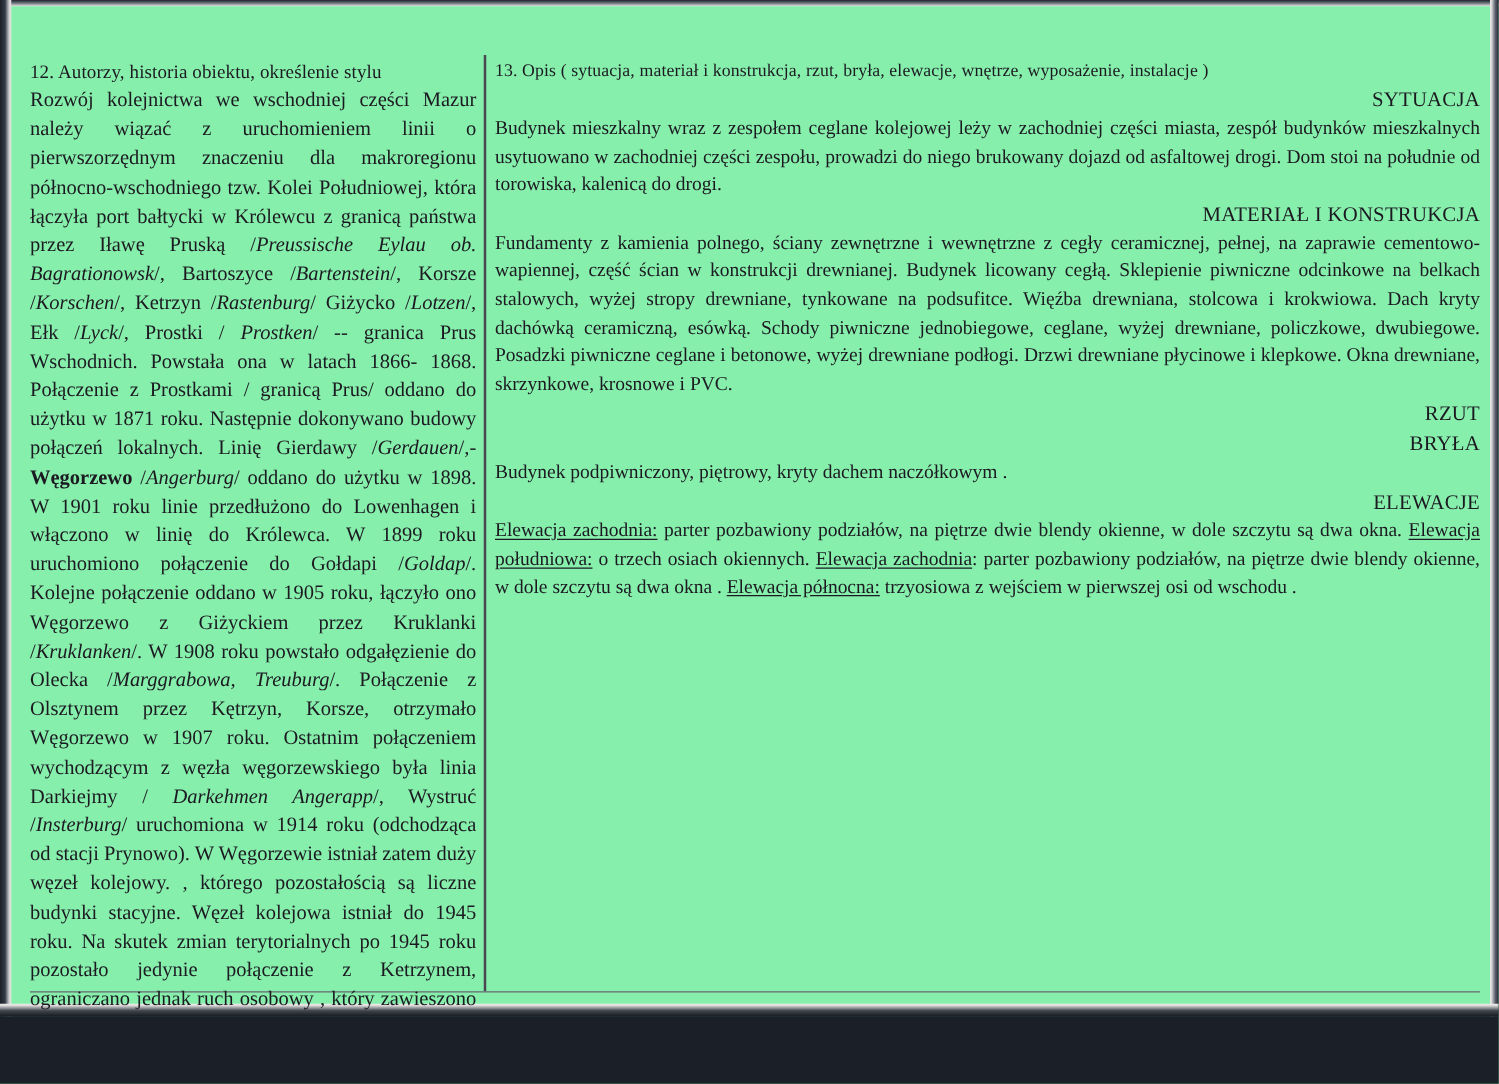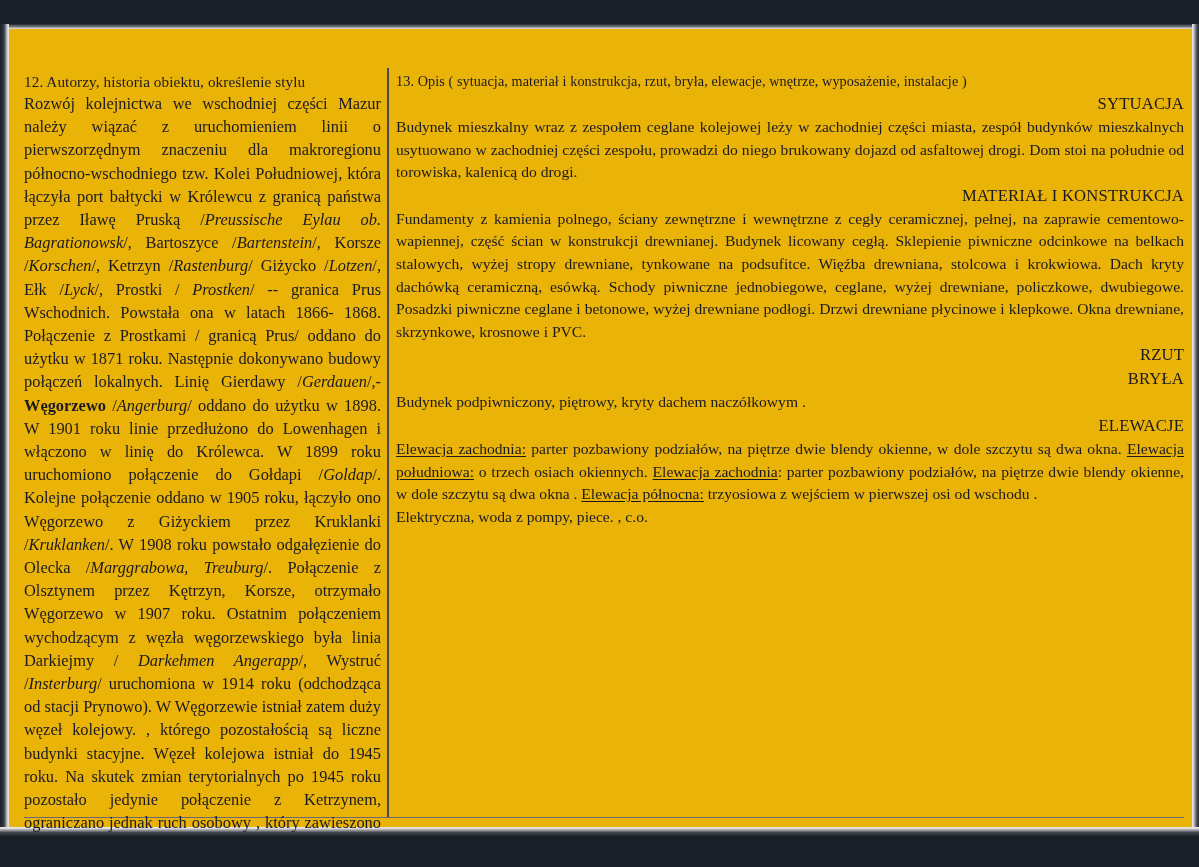--- a/index.html
+++ b/index.html
@@ -4,25 +4,24 @@
 <style>
   html, body {
     margin: 0;
     padding: 0;
     background: #1b1f28;
   }
   .page {
     position: relative;
     width: 1199px;
     height: 813px;
-    background: #eab308;
+    background: #86efac;
     overflow: hidden;
     font-family: "Liberation Serif", "DejaVu Serif", serif;
     color: #1c1a21;
-    margin-top: 24px;
   }
   
   .scan-edge-left {
     position: absolute; left: 0; top: 0; width: 9px; height: 867px;
     background: linear-gradient(90deg, #1c2027 0%, #333a45 45%, #c9c9cb 80%, #eceaea 100%);
   }
   .scan-edge-right {
     position: absolute; right: 0; top: 0; width: 7px; height: 867px;
     background: linear-gradient(270deg, #22262f 0%, #5b616c 40%, #d3d2d3 80%, #efeeec 100%);
   }
@@ -139,18 +138,17 @@
       <div>
           <div class="section-head">SYTUACJA</div>
           <p>Budynek mieszkalny wraz z zespołem ceglane kolejowej leży w zachodniej części miasta, zespół budynków mieszkalnych usytuowano w zachodniej części zespołu, prowadzi do niego brukowany dojazd od asfaltowej drogi. Dom stoi na południe od torowiska, kalenicą do drogi.</p>
           <div class="section-head">MATERIAŁ I KONSTRUKCJA</div>
           <p>Fundamenty z kamienia polnego, ściany zewnętrzne i wewnętrzne z cegły ceramicznej, pełnej, na zaprawie cementowo-wapiennej, część ścian w konstrukcji drewnianej. Budynek licowany cegłą. Sklepienie piwniczne odcinkowe na belkach stalowych, wyżej stropy drewniane, tynkowane na podsufitce. Więźba drewniana, stolcowa i krokwiowa. Dach kryty dachówką ceramiczną, esówką. Schody piwniczne jednobiegowe, ceglane, wyżej drewniane, policzkowe, dwubiegowe. Posadzki piwniczne ceglane i betonowe, wyżej drewniane podłogi. Drzwi drewniane płycinowe i klepkowe. Okna drewniane, skrzynkowe, krosnowe i PVC.</p>
           <div class="section-head">RZUT</div>
           <div class="section-head">BRYŁA</div>
           <p class="flush">Budynek  podpiwniczony, piętrowy, kryty dachem naczółkowym .</p>
           <div class="section-head">ELEWACJE</div>
           <p><u class="ul">Elewacja zachodnia:</u><span> parter pozbawiony podziałów, na piętrze dwie blendy okienne, w dole szczytu  są dwa okna. </span><u class="ul">Elewacja południowa:</u><span> o trzech osiach okiennych. </span><u class="ul">Elewacja zachodnia</u><span>: parter pozbawiony podziałów, na piętrze dwie blendy okienne, w dole szczytu  są dwa okna . </span><u class="ul">Elewacja północna:</u><span> trzyosiowa z wejściem w pierwszej osi od wschodu .</span></p>
-          <p class="flush">Elektryczna, woda z pompy, piece. , c.o.</p>
         </div>
     </div>
   </div>
 
 </div>
 
 </body></html>

